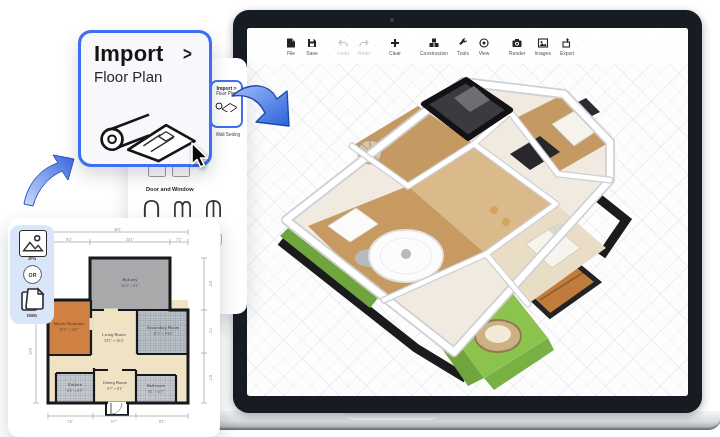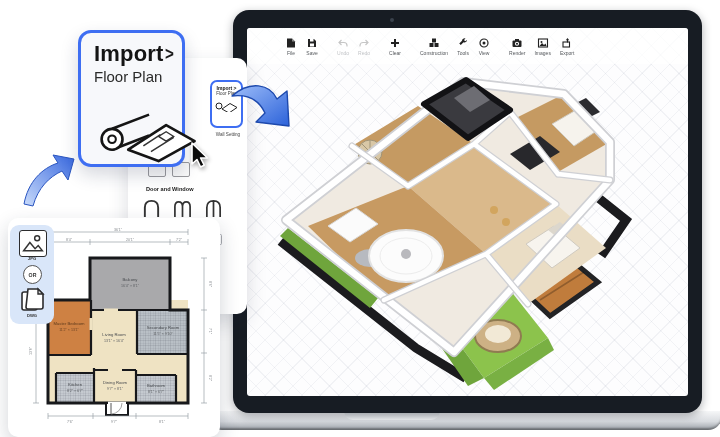--- a/index.html
+++ b/index.html
@@ -44,21 +44,21 @@
   .sb-boxes{left:20px;top:104px;display:flex;gap:6px;align-items:center;}
   .sb-box{width:16px;height:13px;border:1px solid #9a9a9e;border-radius:2px;background:#fafafa;}
   .sb-section{left:18px;top:128px;font-size:5.6px;font-weight:bold;color:#222;}
   .arch-row{left:14px;top:140px;display:flex;gap:12px;}
   .arch-row svg{width:19px;height:21px;cursor:pointer;}
   .sb-slider{left:14px;top:176px;width:80px;height:10px;}
   .sb-slider .line{position:absolute;left:0;top:4px;width:64px;height:1.5px;background:#bdbfc3;}
   .sb-slider .valbox{position:absolute;right:0;top:0;width:12px;height:9px;border:1px solid #a9abb0;border-radius:1.5px;background:#fff;}
 
   
-  .callout{left:78px;top:30px;width:107px;height:137px;background:#f7f8fb;border:3.5px solid #3e6ef2;
+  .callout{left:78px;top:30px;width:134px;height:137px;background:#f7f8fb;border:3.5px solid #3e6ef2;
     border-radius:13px;z-index:7;box-shadow:0 8px 18px rgba(30,40,70,.18);box-sizing:border-box;cursor:pointer;}
   .callout-titlerow{display:flex;align-items:center;padding:8px 16px 0 13px;}
   .callout-title{font-size:22px;font-weight:800;color:#141414;letter-spacing:.2px;}
   .callout-chevron{margin-left:auto;font-size:19px;font-weight:800;color:#1a1a1a;transform:scaleX(.8);}
   .callout-sub{padding:1px 13px 0;font-size:15px;color:#2a2a2a;}
   .blueprint{left:16px;top:56px;width:106px;height:74px;}
   .cursor-svg{left:190px;top:142px;width:22px;height:28px;z-index:8;filter:drop-shadow(1px 2px 2px rgba(0,0,0,.35));}
 
   .arrow-big{left:230px;top:80px;width:66px;height:56px;z-index:6;}
   .arrow-small{left:16px;top:152px;width:62px;height:58px;z-index:4;}

